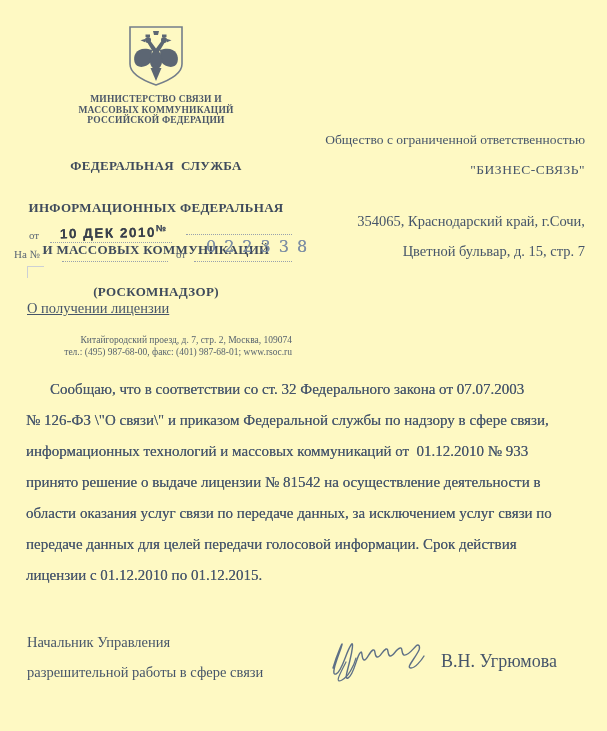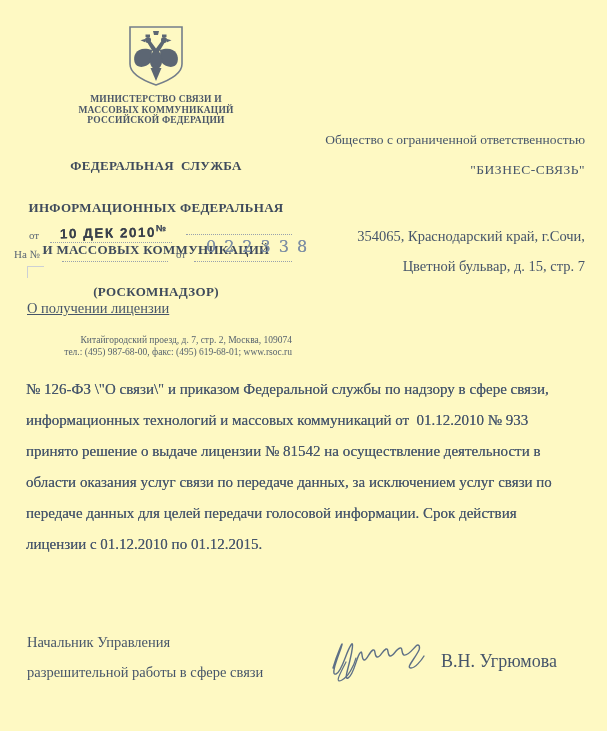--- a/index.html
+++ b/index.html
@@ -28,21 +28,21 @@
   .stamp-no-sym{font-size:9px; color:#4c5663; vertical-align:super;}
   .doc-number{
     font-family:"DejaVu Serif", serif; font-size:16px; color:#7e8fa2;
     letter-spacing:8px; white-space:nowrap; text-shadow:0 0 .5px #8fa0b2;
   }
   .fold-mark{width:16px;height:11px;border-top:1px solid #ccd0d5;border-left:1px solid #ccd0d5;}
 
   
   .recipient{left:285px; top:97px; width:300px; text-align:right; font-size:13.5px; line-height:30px; color:#46556a;margin-top:28px;}
   .recipient .org2{letter-spacing:.5px;}
-  .recipient-addr{left:285px; top:206px; width:300px; text-align:right; font-size:14.5px; line-height:30px; color:#46556a;margin-top:15px;}
+  .recipient-addr{left:285px; top:206px; width:300px; text-align:right; font-size:14.5px; line-height:30px; color:#46556a;}
 
   
   .subject{left:27px; top:300px; font-size:14.5px; color:#47566a;text-decoration:underline;}
   .body-text{left:26px; top:374px; width:560px; font-size:15px; line-height:31px; color:#47566a; text-shadow:0 0 .4px #5a6a7e;}
   .body-line{white-space:pre-wrap;}
   .body-line.indent{text-indent:24px;}
 
   
   .sig-title{left:27px; top:628px; font-size:14.5px; line-height:29.5px; color:#47566a;}
   .sig-name{right:50px; top:651px; font-size:18px; color:#46556a;}
@@ -83,21 +83,21 @@
 
     <div class="agency">
       <div>ФЕДЕРАЛЬНАЯ  СЛУЖБА</div>
       <div>ИНФОРМАЦИОННЫХ ФЕДЕРАЛЬНАЯ</div>
       <div>И МАССОВЫХ КОММУНИКАЦИЙ</div>
       <div>(РОСКОМНАДЗОР)</div>
     </div>
 
     <div class="lh-address">
       <div>Китайгородский проезд, д. 7, стр. 2, Москва, 109074</div>
-      <div>тел.: (495) 987-68-00, факс: (495) 619-68-01;  www.rsoc.ru</div>
+      <div>тел.: (495) 987-68-00, факс: (401) 987-68-01;  www.rsoc.ru</div>
     </div>
   </div>
 
   <span class="abs form-label" style="left:29px; top:229px;">от</span>
   <div class="abs dotted" style="left:50px; top:230px; width:122px;"></div>
   <div class="abs date-stamp" style="left:60px; top:224px;"><span>10 ДЕК 2010</span><span class="stamp-no-sym">№</span></div>
   <div class="abs dotted" style="left:186px; top:222px; width:106px;"></div>
 
   <span class="abs form-label" style="left:14px; top:248px;">На №</span>
   <div class="abs dotted" style="left:62px; top:249px; width:106px;"></div>
@@ -112,20 +112,21 @@
     <div class="org2">"БИЗНЕС-СВЯЗЬ"</div>
   </div>
   <div class="abs recipient-addr">
     <div>354065, Краснодарский край, г.Сочи,</div>
     <div>Цветной бульвар, д. 15, стр. 7</div>
   </div>
 
   <div class="abs subject">О получении лицензии</div>
 
   <div class="abs body-text">
+    <div class="body-line indent">Сообщаю, что в соответствии со ст. 32 Федерального закона от 07.07.2003</div>
     <div class="body-line">№ 126-ФЗ \"О связи\" и приказом Федеральной службы по надзору в сфере связи,</div>
     <div class="body-line">информационных технологий и массовых коммуникаций от  01.12.2010 № 933</div>
     <div class="body-line">принято решение о выдаче лицензии № 81542 на осуществление деятельности в</div>
     <div class="body-line">области оказания услуг связи по передаче данных, за исключением услуг связи по</div>
     <div class="body-line">передаче данных для целей передачи голосовой информации. Срок действия</div>
     <div class="body-line">лицензии с 01.12.2010 по 01.12.2015.</div>
   </div>
 
   <div class="abs sig-title">
     <div>Начальник Управления</div>

